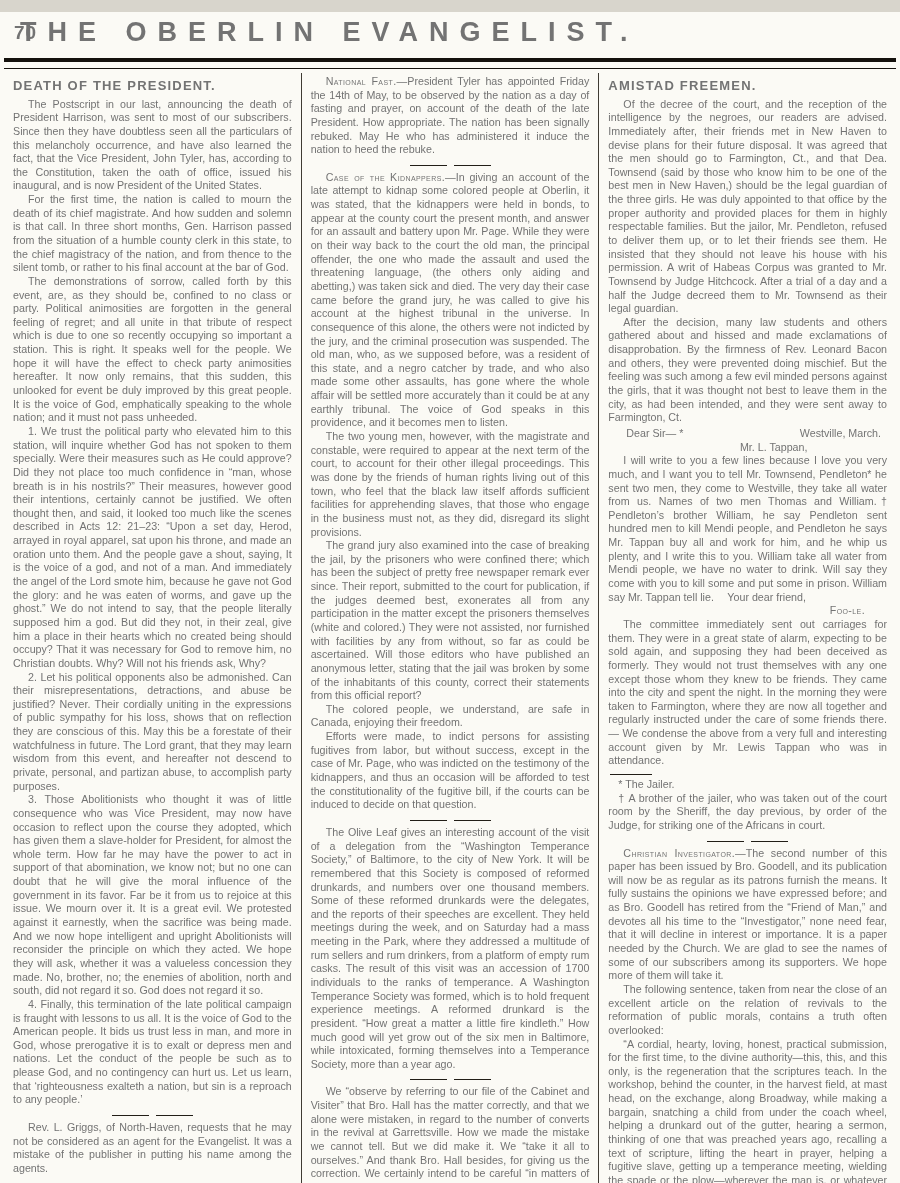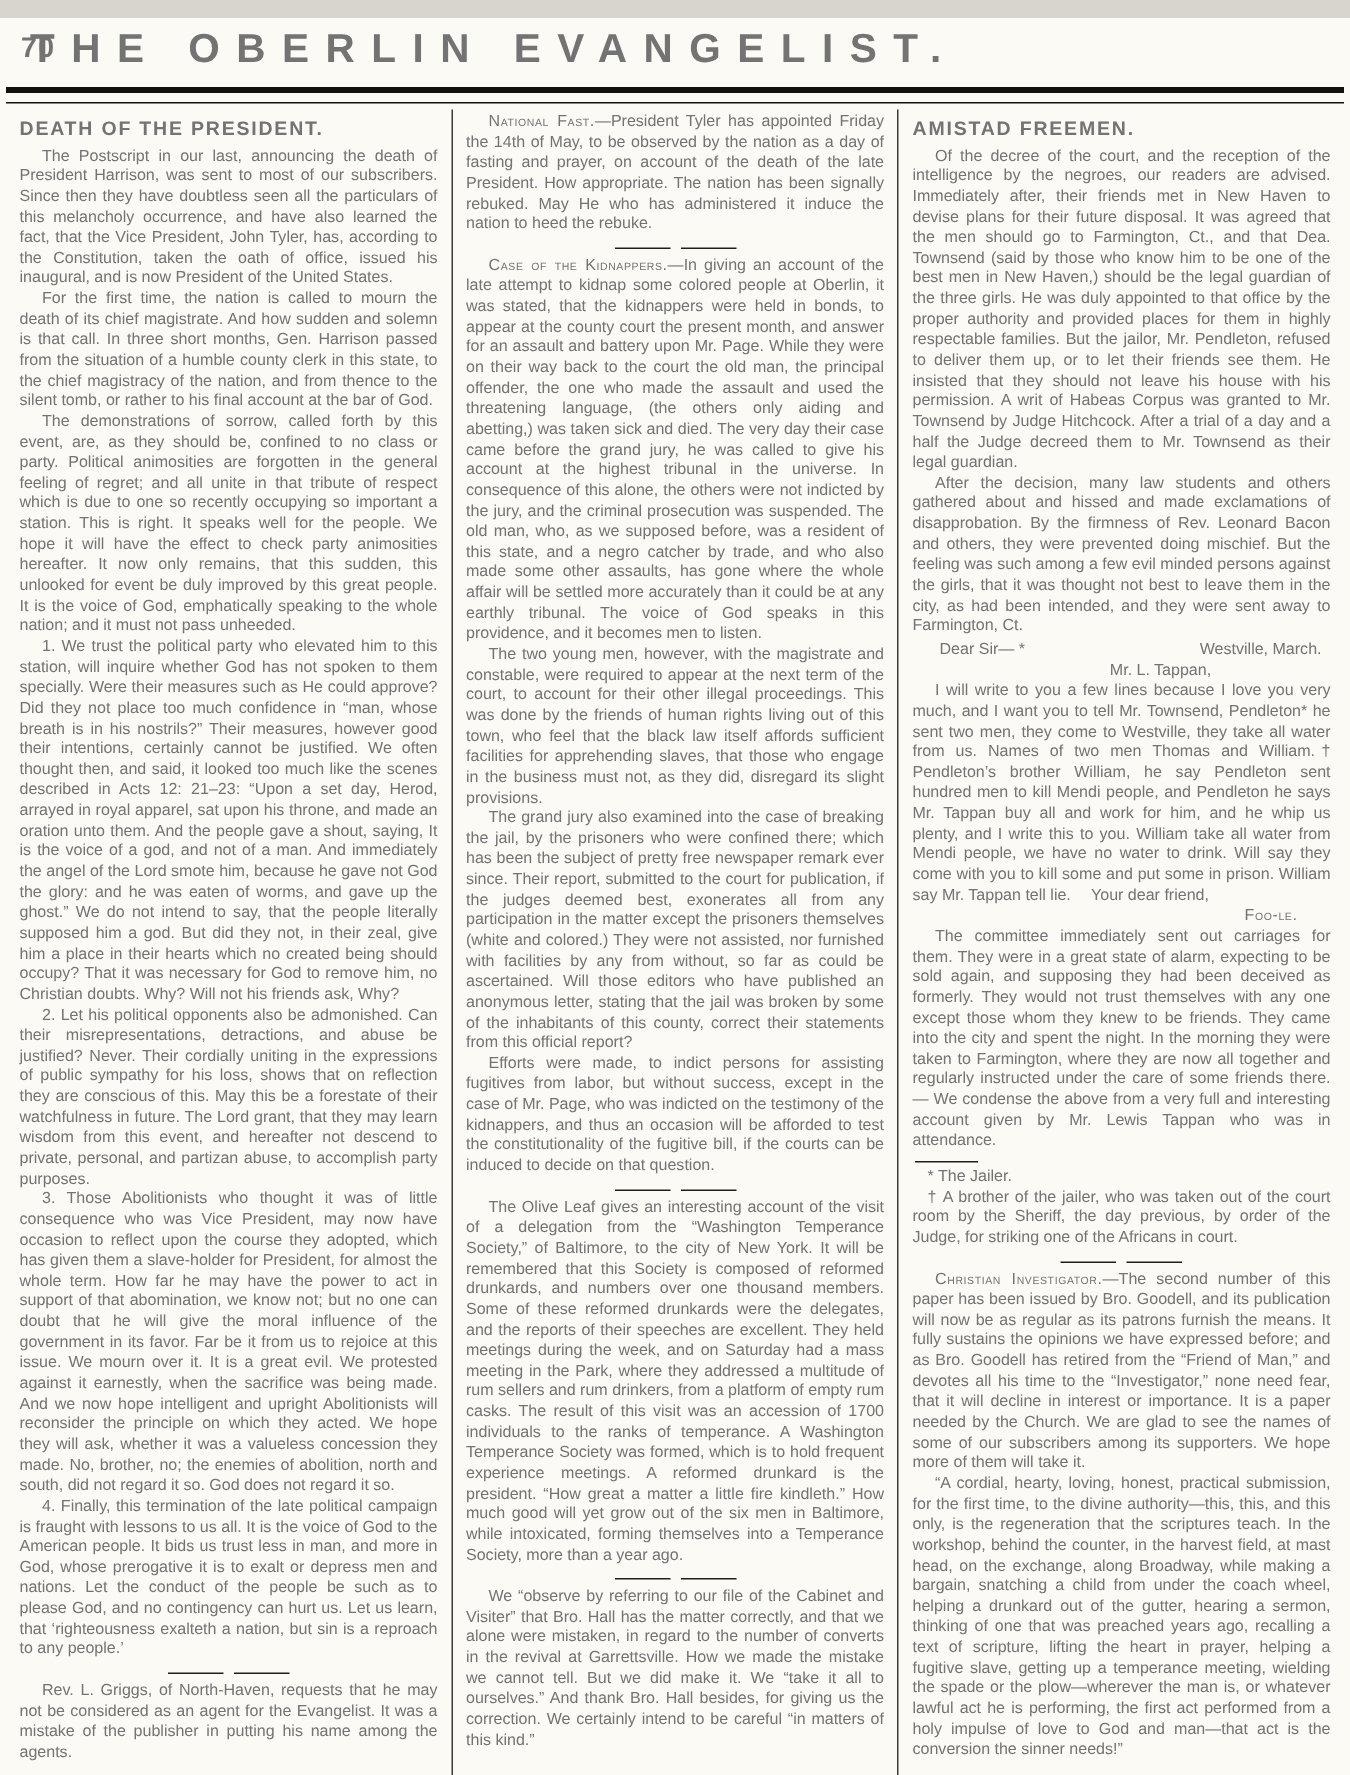--- a/index.html
+++ b/index.html
@@ -74,20 +74,21 @@
         <p class="para">4. Finally, this termination of the late political campaign is fraught with lessons to us all. It is the voice of God to the American people. It bids us trust less in man, and more in God, whose prerogative it is to exalt or depress men and nations. Let the conduct of the people be such as to please God, and no contingency can hurt us. Let us learn, that ‘righteousness exalteth a nation, but sin is a reproach to any people.’</p>
         <div class="divider"></div>
         <p class="para">Rev. L. Griggs, of North-Haven, requests that he may not be considered as an agent for the Evangelist. It was a mistake of the publisher in putting his name among the agents.</p>
       </div>
     <div class="column">
         <p class="para"><span class="sc">National Fast.</span>—President Tyler has appointed Friday the 14th of May, to be observed by the nation as a day of fasting and prayer, on account of the death of the late President. How appropriate. The nation has been signally rebuked. May He who has administered it induce the nation to heed the rebuke.</p>
         <div class="divider"></div>
         <p class="para"><span class="sc">Case of the Kidnappers.</span>—In giving an account of the late attempt to kidnap some colored people at Oberlin, it was stated, that the kidnappers were held in bonds, to appear at the county court the present month, and answer for an assault and battery upon Mr. Page. While they were on their way back to the court the old man, the principal offender, the one who made the assault and used the threatening language, (the others only aiding and abetting,) was taken sick and died. The very day their case came before the grand jury, he was called to give his account at the highest tribunal in the universe. In consequence of this alone, the others were not indicted by the jury, and the criminal prosecution was suspended. The old man, who, as we supposed before, was a resident of this state, and a negro catcher by trade, and who also made some other assaults, has gone where the whole affair will be settled more accurately than it could be at any earthly tribunal. The voice of God speaks in this providence, and it becomes men to listen.</p>
         <p class="para">The two young men, however, with the magistrate and constable, were required to appear at the next term of the court, to account for their other illegal proceedings. This was done by the friends of human rights living out of this town, who feel that the black law itself affords sufficient facilities for apprehending slaves, that those who engage in the business must not, as they did, disregard its slight provisions.</p>
         <p class="para">The grand jury also examined into the case of breaking the jail, by the prisoners who were confined there; which has been the subject of pretty free newspaper remark ever since. Their report, submitted to the court for publication, if the judges deemed best, exonerates all from any participation in the matter except the prisoners themselves (white and colored.) They were not assisted, nor furnished with facilities by any from without, so far as could be ascertained. Will those editors who have published an anonymous letter, stating that the jail was broken by some of the inhabitants of this county, correct their statements from this official report?</p>
+        <p class="para">The colored people, we understand, are safe in Canada, enjoying their freedom.</p>
         <p class="para">Efforts were made, to indict persons for assisting fugitives from labor, but without success, except in the case of Mr. Page, who was indicted on the testimony of the kidnappers, and thus an occasion will be afforded to test the constitutionality of the fugitive bill, if the courts can be induced to decide on that question.</p>
         <div class="divider"></div>
         <p class="para">The Olive Leaf gives an interesting account of the visit of a delegation from the “Washington Temperance Society,” of Baltimore, to the city of New York. It will be remembered that this Society is composed of reformed drunkards, and numbers over one thousand members. Some of these reformed drunkards were the delegates, and the reports of their speeches are excellent. They held meetings during the week, and on Saturday had a mass meeting in the Park, where they addressed a multitude of rum sellers and rum drinkers, from a platform of empty rum casks. The result of this visit was an accession of 1700 individuals to the ranks of temperance. A Washington Temperance Society was formed, which is to hold frequent experience meetings. A reformed drunkard is the president. “How great a matter a little fire kindleth.” How much good will yet grow out of the six men in Baltimore, while intoxicated, forming themselves into a Temperance Society, more than a year ago.</p>
         <div class="divider"></div>
         <p class="para">We “observe by referring to our file of the Cabinet and Visiter” that Bro. Hall has the matter correctly, and that we alone were mistaken, in regard to the number of converts in the revival at Garrettsville. How we made the mistake we cannot tell. But we did make it. We “take it all to ourselves.” And thank Bro. Hall besides, for giving us the correction. We certainly intend to be careful “in matters of this kind.”</p>
       </div>
     <div class="column">
         <h2 class="heading">AMISTAD FREEMEN.</h2>
         <p class="para">Of the decree of the court, and the reception of the intelligence by the negroes, our readers are advised. Immediately after, their friends met in New Haven to devise plans for their future disposal. It was agreed that the men should go to Farmington, Ct., and that Dea. Townsend (said by those who know him to be one of the best men in New Haven,) should be the legal guardian of the three girls. He was duly appointed to that office by the proper authority and provided places for them in highly respectable families. But the jailor, Mr. Pendleton, refused to deliver them up, or to let their friends see them. He insisted that they should not leave his house with his permission. A writ of Habeas Corpus was granted to Mr. Townsend by Judge Hitchcock. After a trial of a day and a half the Judge decreed them to Mr. Townsend as their legal guardian.</p>
         <p class="para">After the decision, many law students and others gathered about and hissed and made exclamations of disapprobation. By the firmness of Rev. Leonard Bacon and others, they were prevented doing mischief. But the feeling was such among a few evil minded persons against the girls, that it was thought not best to leave them in the city, as had been intended, and they were sent away to Farmington, Ct.</p>
@@ -97,16 +98,17 @@
         </div>
         <p class="centerline">Mr. L. Tappan,</p>
         <p class="para">I will write to you a few lines because I love you very much, and I want you to tell Mr. Townsend, Pendleton* he sent two men, they come to Westville, they take all water from us. Names of two men Thomas and William.† Pendleton’s brother William, he say Pendleton sent hundred men to kill Mendi people, and Pendleton he says Mr. Tappan buy all and work for him, and he whip us plenty, and I write this to you. William take all water from Mendi people, we have no water to drink. Will say they come with you to kill some and put some in prison. William say Mr. Tappan tell lie.  Your dear friend,</p>
         <p class="rightline">Foo-le.</p>
         <p class="para">The committee immediately sent out carriages for them. They were in a great state of alarm, expecting to be sold again, and supposing they had been deceived as formerly. They would not trust themselves with any one except those whom they knew to be friends. They came into the city and spent the night. In the morning they were taken to Farmington, where they are now all together and regularly instructed under the care of some friends there.— We condense the above from a very full and interesting account given by Mr. Lewis Tappan who was in attendance.</p>
         <div class="fnrule"></div>
         <p class="footnote">* The Jailer.</p>
         <p class="footnote">† A brother of the jailer, who was taken out of the court room by the Sheriff, the day previous, by order of the Judge, for striking one of the Africans in court.</p>
         <div class="divider"></div>
         <p class="para"><span class="sc">Christian Investigator.</span>—The second number of this paper has been issued by Bro. Goodell, and its publication will now be as regular as its patrons furnish the means. It fully sustains the opinions we have expressed before; and as Bro. Goodell has retired from the “Friend of Man,” and devotes all his time to the “Investigator,” none need fear, that it will decline in interest or importance. It is a paper needed by the Church. We are glad to see the names of some of our subscribers among its supporters. We hope more of them will take it.</p>
+        <p class="para">The following sentence, taken from near the close of an excellent article on the relation of revivals to the reformation of public morals, contains a truth often overlooked:</p>
         <p class="para">“A cordial, hearty, loving, honest, practical submission, for the first time, to the divine authority—this, this, and this only, is the regeneration that the scriptures teach. In the workshop, behind the counter, in the harvest field, at mast head, on the exchange, along Broadway, while making a bargain, snatching a child from under the coach wheel, helping a drunkard out of the gutter, hearing a sermon, thinking of one that was preached years ago, recalling a text of scripture, lifting the heart in prayer, helping a fugitive slave, getting up a temperance meeting, wielding the spade or the plow—wherever the man is, or whatever lawful act he is performing, the first act performed from a holy impulse of love to God and man—that act is the conversion the sinner needs!”</p>
       </div>
   </div>
 </div>
 
 </body></html>

